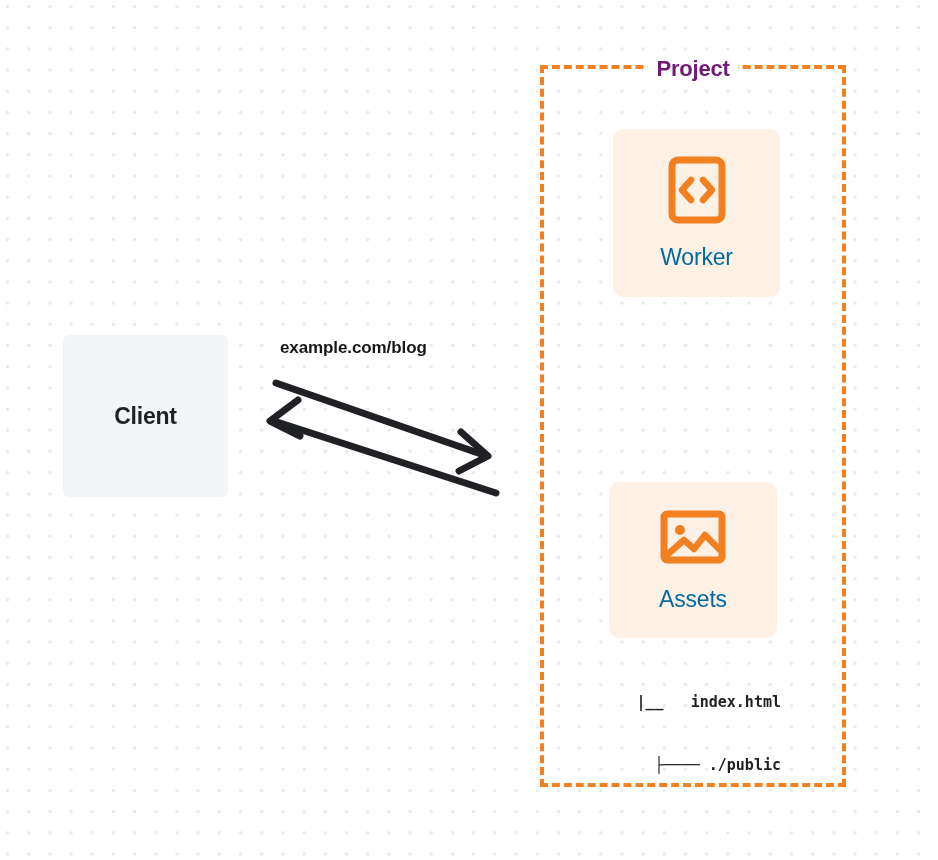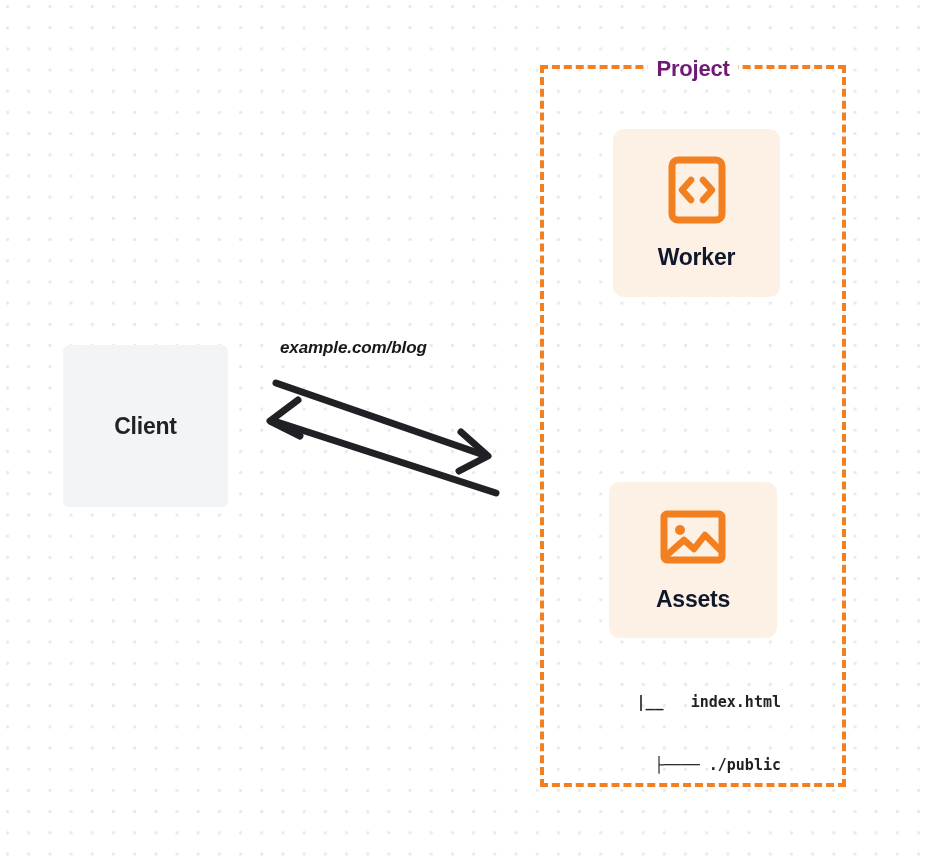--- a/index.html
+++ b/index.html
@@ -23,21 +23,21 @@
     background-image:
       radial-gradient(circle at 1.6px 1.6px, #e9eaec 1.5px, rgba(233,234,236,0) 1.9px);
     background-size: 21.2px 21.2px;
     background-position: 6px 5px;
   }
 
   
   #client-node {
     position: absolute;
     left: 63px;
-    top: 345px;
+    top: 335px;
     width: 165px;
     height: 162px;
     background: #f3f4f6;
     border-radius: 6px;
     display: flex;
     align-items: center;
     justify-content: center;
   }
   #client-node .node-label {
     font-size: 23px;
@@ -49,21 +49,20 @@
   
   #request-label {
     position: absolute;
     left: 280px;
     top: 338px;
     font-size: 17px;
     font-weight: 700;
     color: #17181a;
     letter-spacing: -0.1px;
     white-space: nowrap;
-    font-style: italic;
   }
 
   
   #arrow-layer {
     position: absolute;
     left: 0;
     top: 0;
     width: 938px;
     height: 860px;
     pointer-events: none;
@@ -114,22 +113,22 @@
     top: 482px;
     width: 168px;
     height: 156px;
   }
   .service-card .card-icon {
     display: block;
     margin-bottom: 16px;
   }
   .service-card .card-label {
     font-size: 23px;
-    font-weight: 700;
-    color: #0f172a;
+    font-weight: 400;
+    color: #0369a1;
     letter-spacing: -0.2px;
   }
 
   
   #asset-file-tree {
     position: absolute;
     left: 580px;
     top: 650px;
     width: 201px;
     font-family: "DejaVu Sans Mono", "Liberation Mono", monospace;

